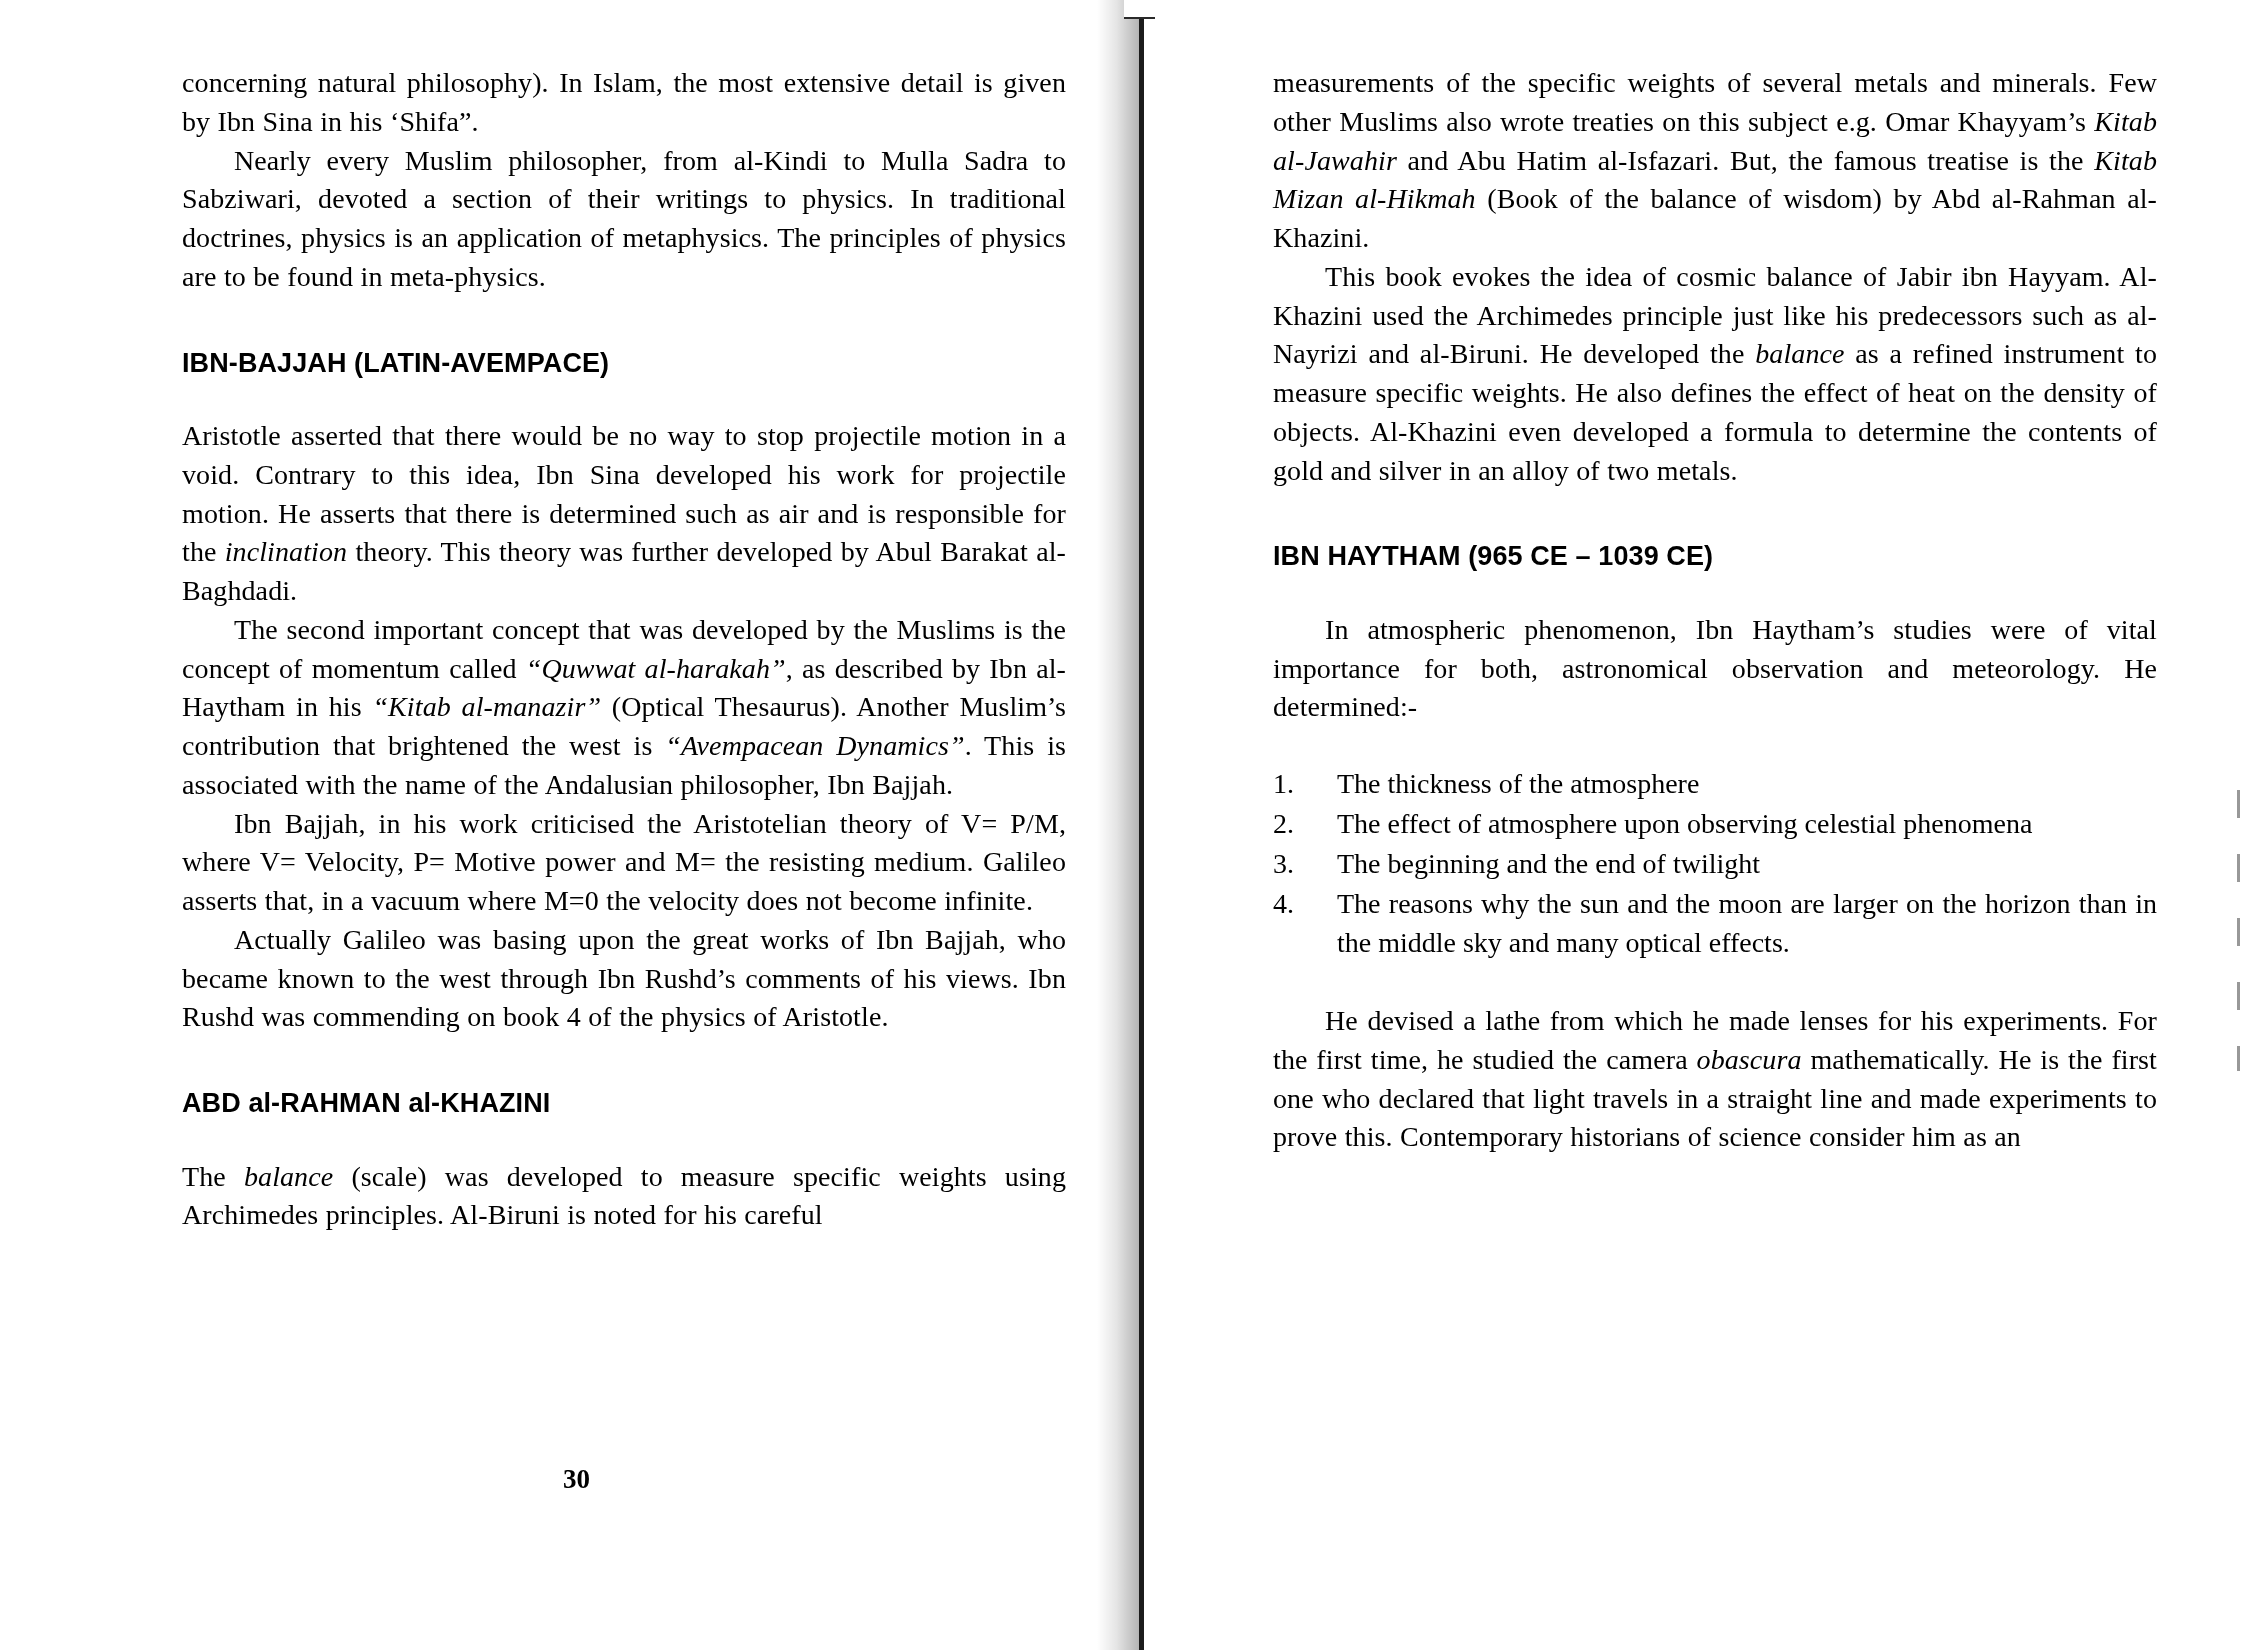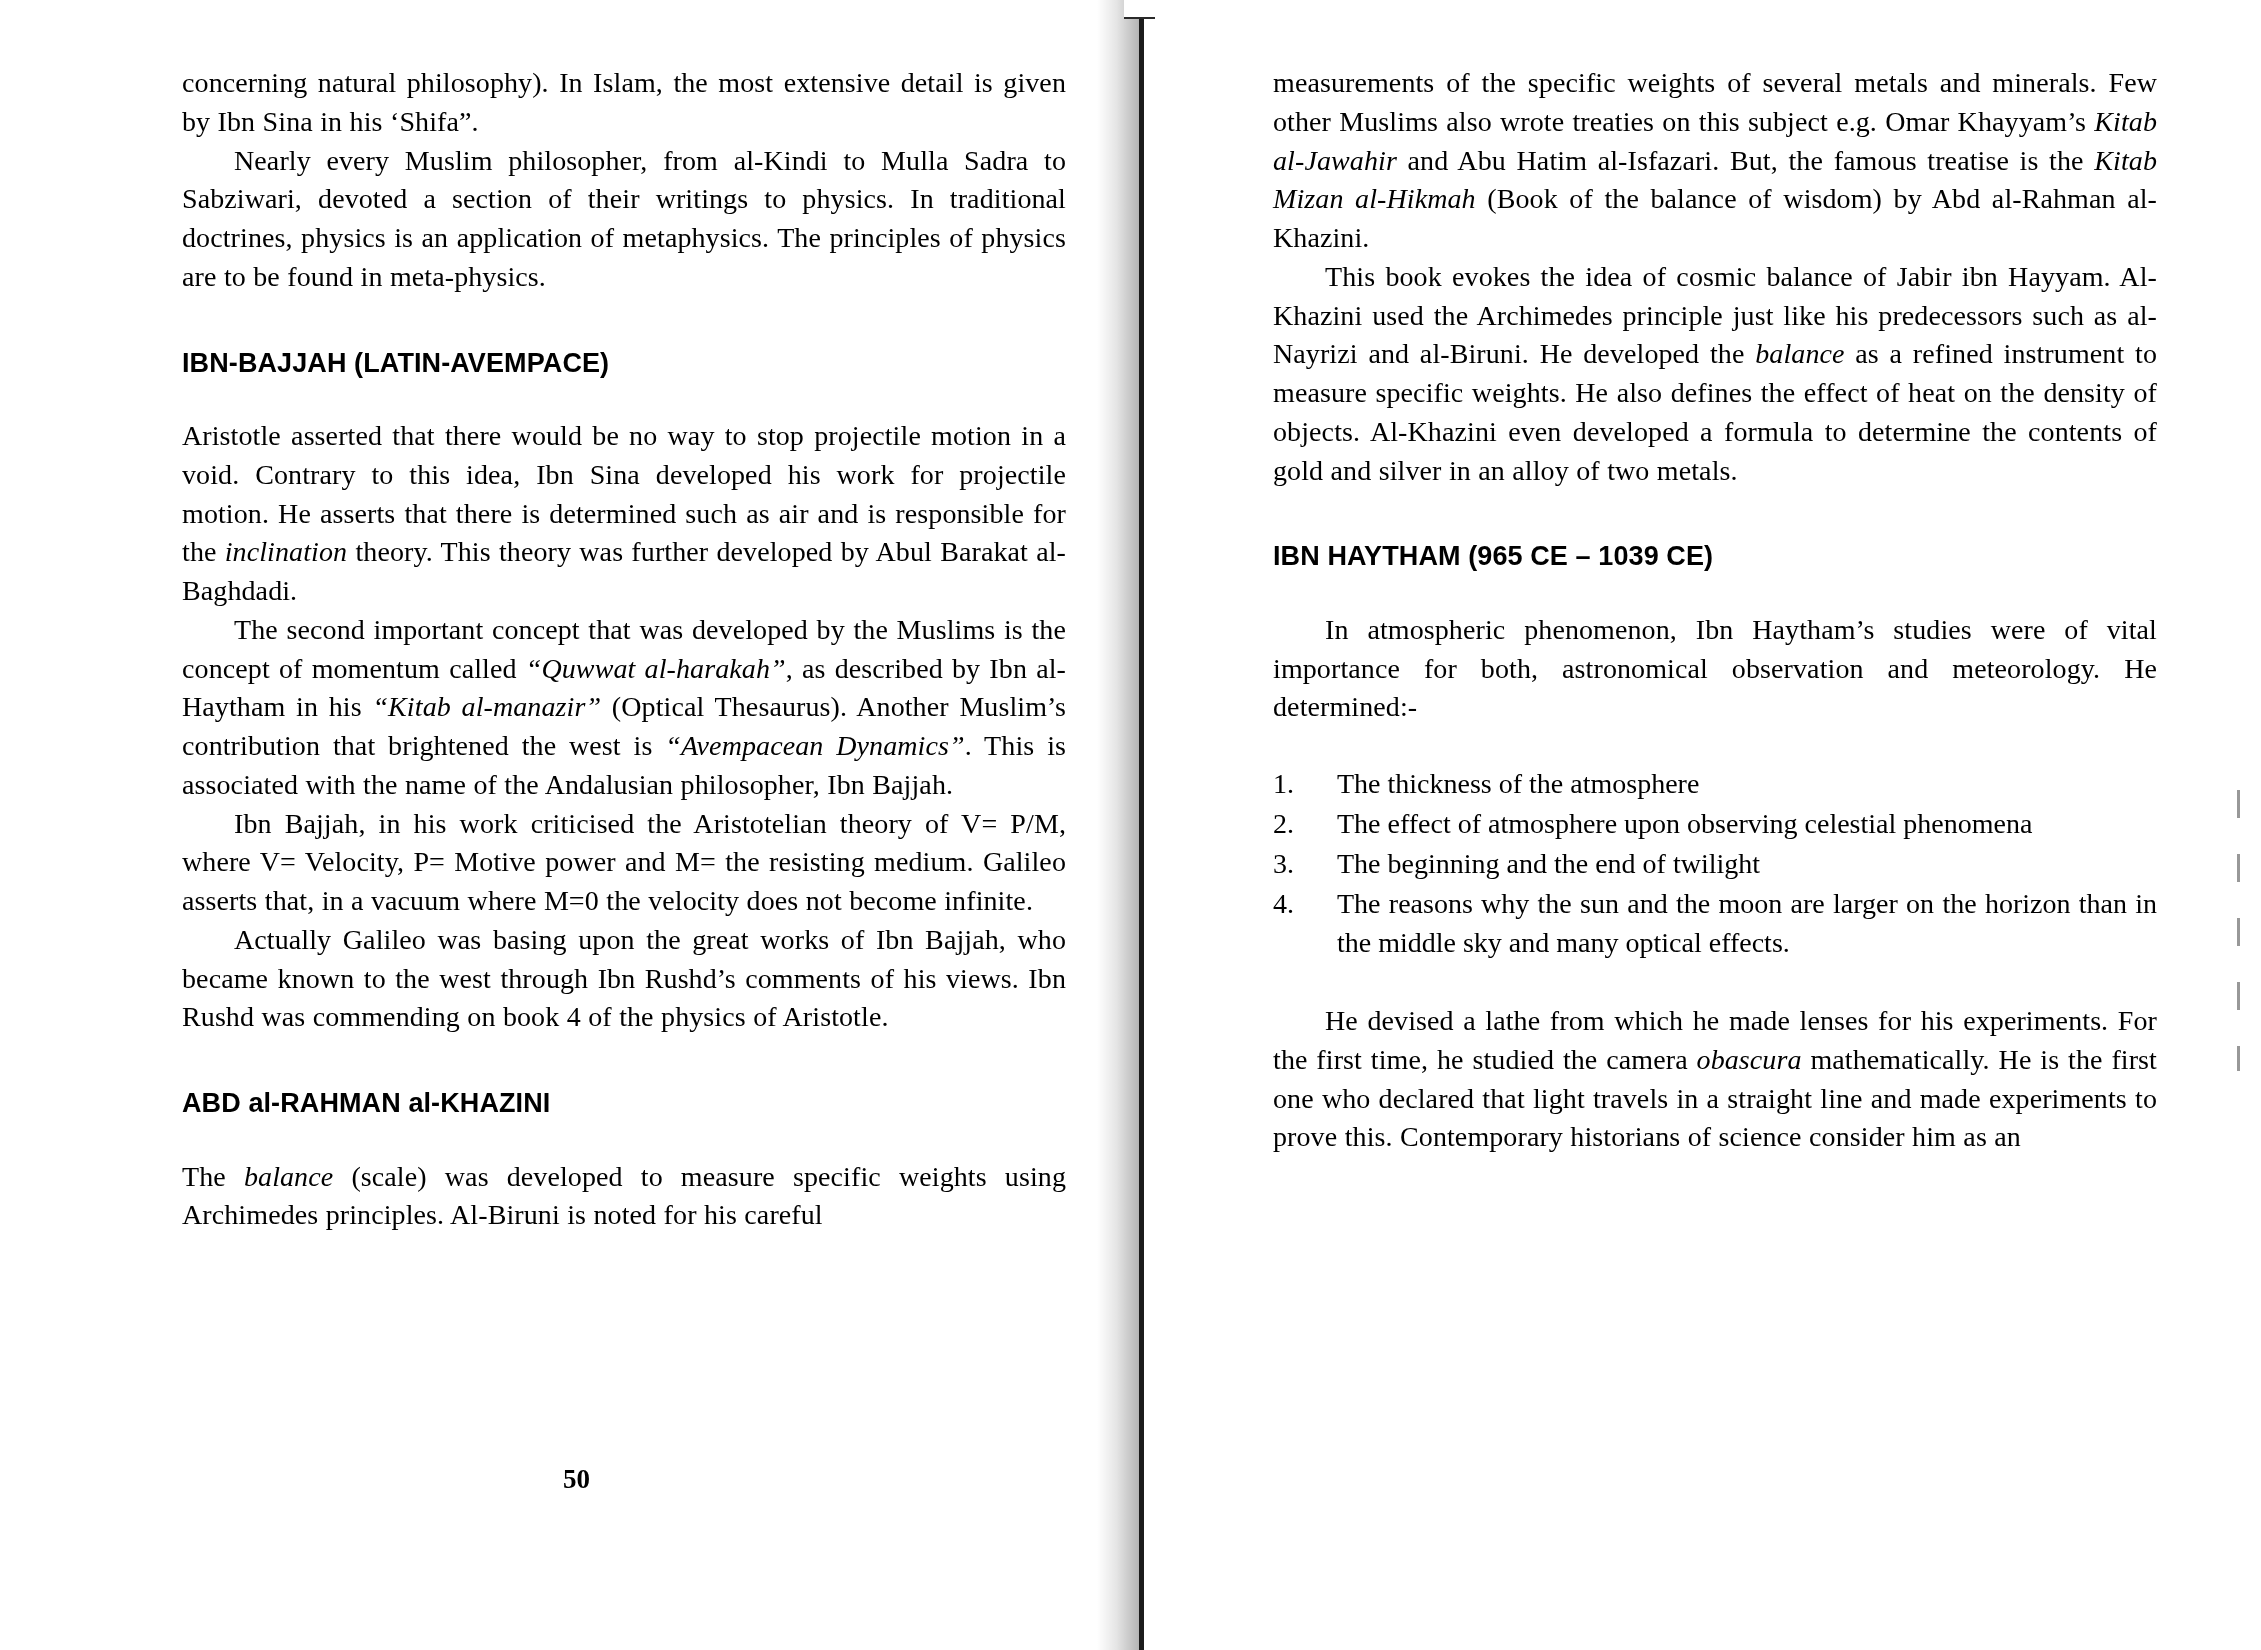--- a/index.html
+++ b/index.html
@@ -165,21 +165,21 @@
 
       <div class="gap-lg"></div>
       <h2 class="heading">ABD al-RAHMAN al-KHAZINI</h2>
       <div class="gap-md"></div>
 
       <p class="para cont">
         <span>The </span><i>balance</i><span> (scale) was developed to measure specific weights using Archimedes principles. Al-Biruni is noted for his careful</span>
       </p>
 
     </div>
-    <div class="folio">50</div>
+    <div class="folio">30</div>
   </div>
 
   <div class="gutter-shadow"></div>
   <div class="gutter"></div>
   <div class="gutter-top-nick"></div>
   <div class="edge-marks"></div>
 
   <div class="page page-right">
     <div class="column">
 

